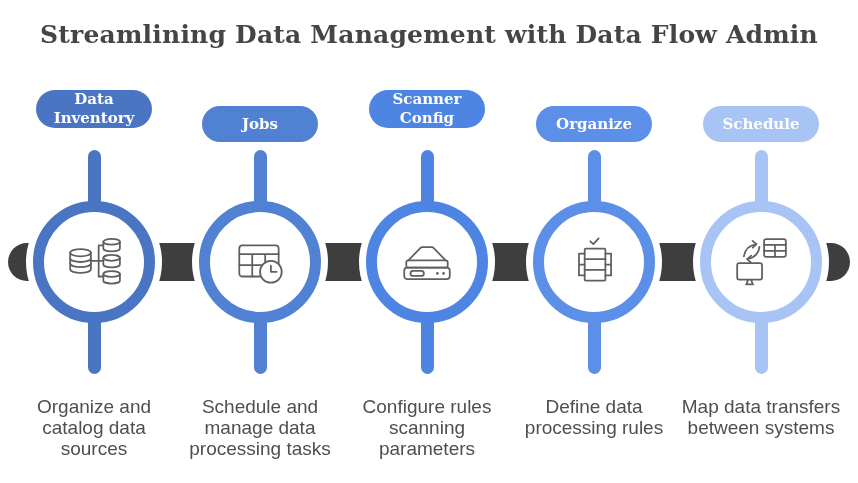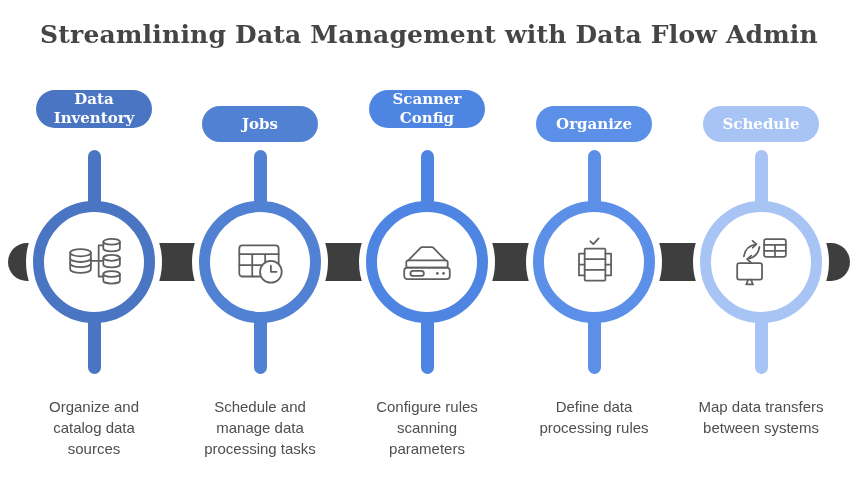--- a/index.html
+++ b/index.html
@@ -34,21 +34,21 @@
           display:flex;align-items:center;justify-content:center;}
 
   .icon{width:58px;height:58px;}
   .icon path,.icon rect,.icon circle,.icon ellipse,.icon polyline{
         fill:none;stroke:var(--icon-stroke,#5f5f5f);stroke-width:1.7;
         stroke-linecap:round;stroke-linejoin:round;}
   .icon .fill{fill:#ffffff;stroke:none;}
   .icon .dot{fill:var(--icon-stroke,#5f5f5f);stroke:none;}
 
   .desc{position:absolute;left:calc(var(--cx) - 85px);top:396px;width:170px;
-        text-align:center;font-size:15px;line-height:21px;
+        text-align:center;font-size:19px;line-height:21px;
         color:var(--desc-color,#4f4f4f);white-space:pre-line;}
 </style>
 </head>
 <body>
 
 <div class="canvas">
 
   <div class="title">Streamlining Data Management with Data Flow Admin</div>
 
   <div class="timeline-bar"></div>

